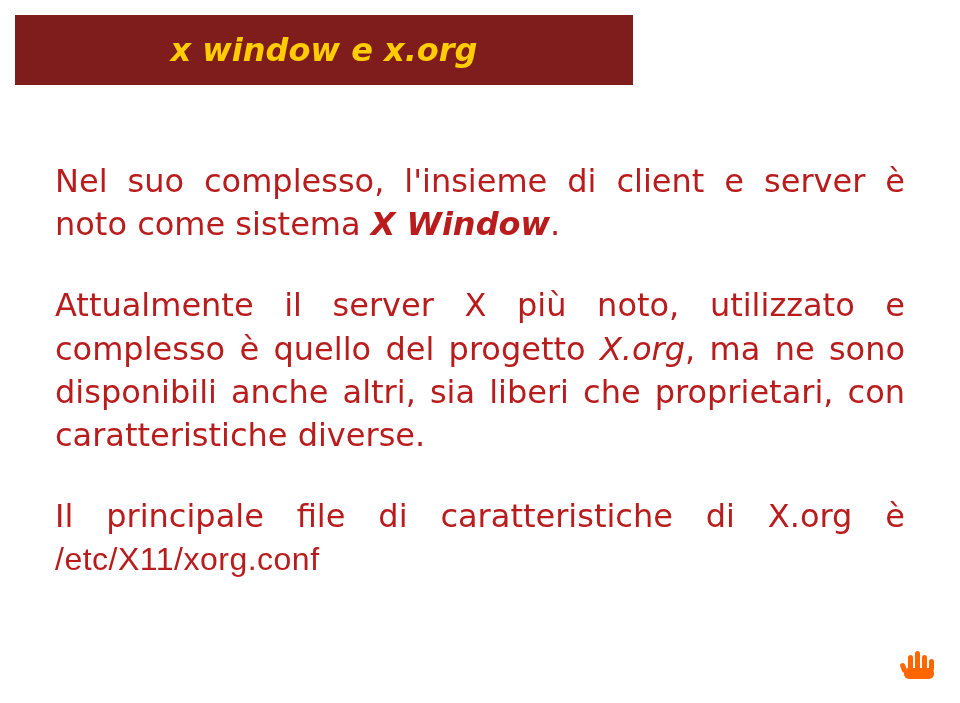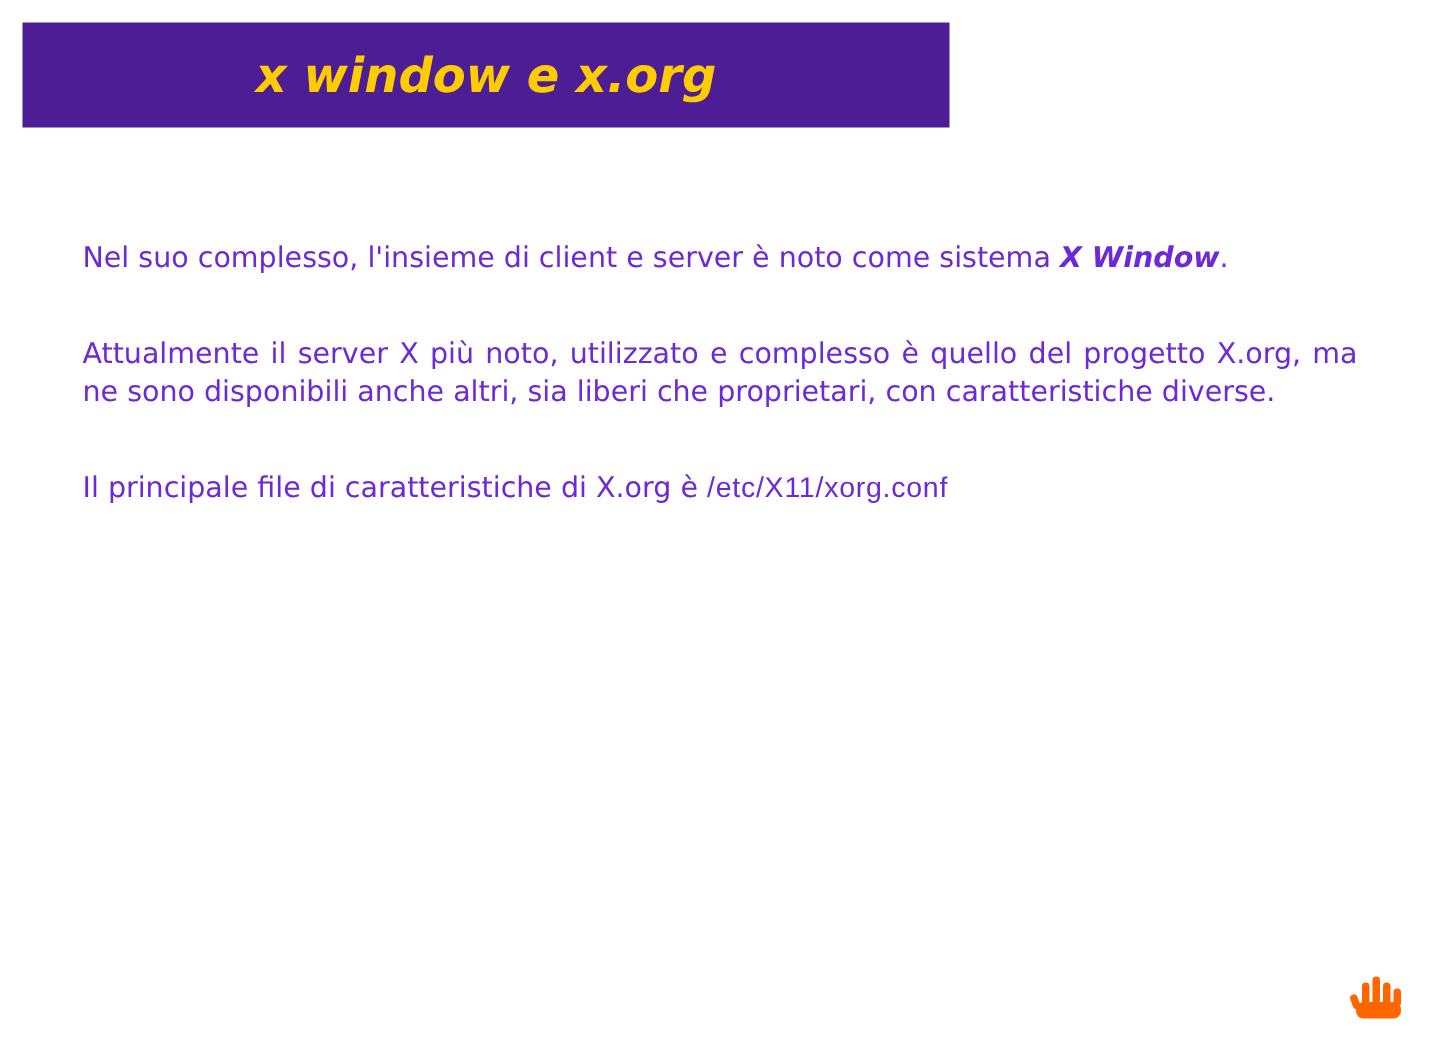--- a/index.html
+++ b/index.html
@@ -10,46 +10,46 @@
     font-family: Verdana, "DejaVu Sans", sans-serif;
     position: relative;
     overflow: hidden;
   }
   .title-bar {
     position: absolute;
     top: 15px;
     left: 15px;
     width: 618px;
     height: 70px;
-    background: #4c1d95;
+    background: #7f1d1d;
     display: flex;
     align-items: center;
     justify-content: center;
   }
   .title-text {
     color: #ffcc00;
     font-size: 32px;
     font-weight: bold;
     font-style: italic;
     text-align: center;
   }
   .content {
     position: absolute;
     top: 160px;
     left: 55px;
     right: 55px;
-    font-size: 19px;
-    color: #6d28d9;
+    font-size: 32px;
+    color: #b91c1c;
     line-height: 1.35;
   }
   .para {
     text-align: justify;
     margin-bottom: 38px;
   }
-  .italic { }
+  .italic { font-style: italic; }
   .bold-italic { font-weight: bold; font-style: italic; }
   .mono { font-family: Liberation Sans, sans-serif; letter-spacing: 0.5px; }
   .hand-icon {
     position: absolute;
     right: 22px;
     bottom: 22px;
     width: 40px;
     height: 40px;
   }
   .hand-icon svg { width: 100%; height: 100%; }

